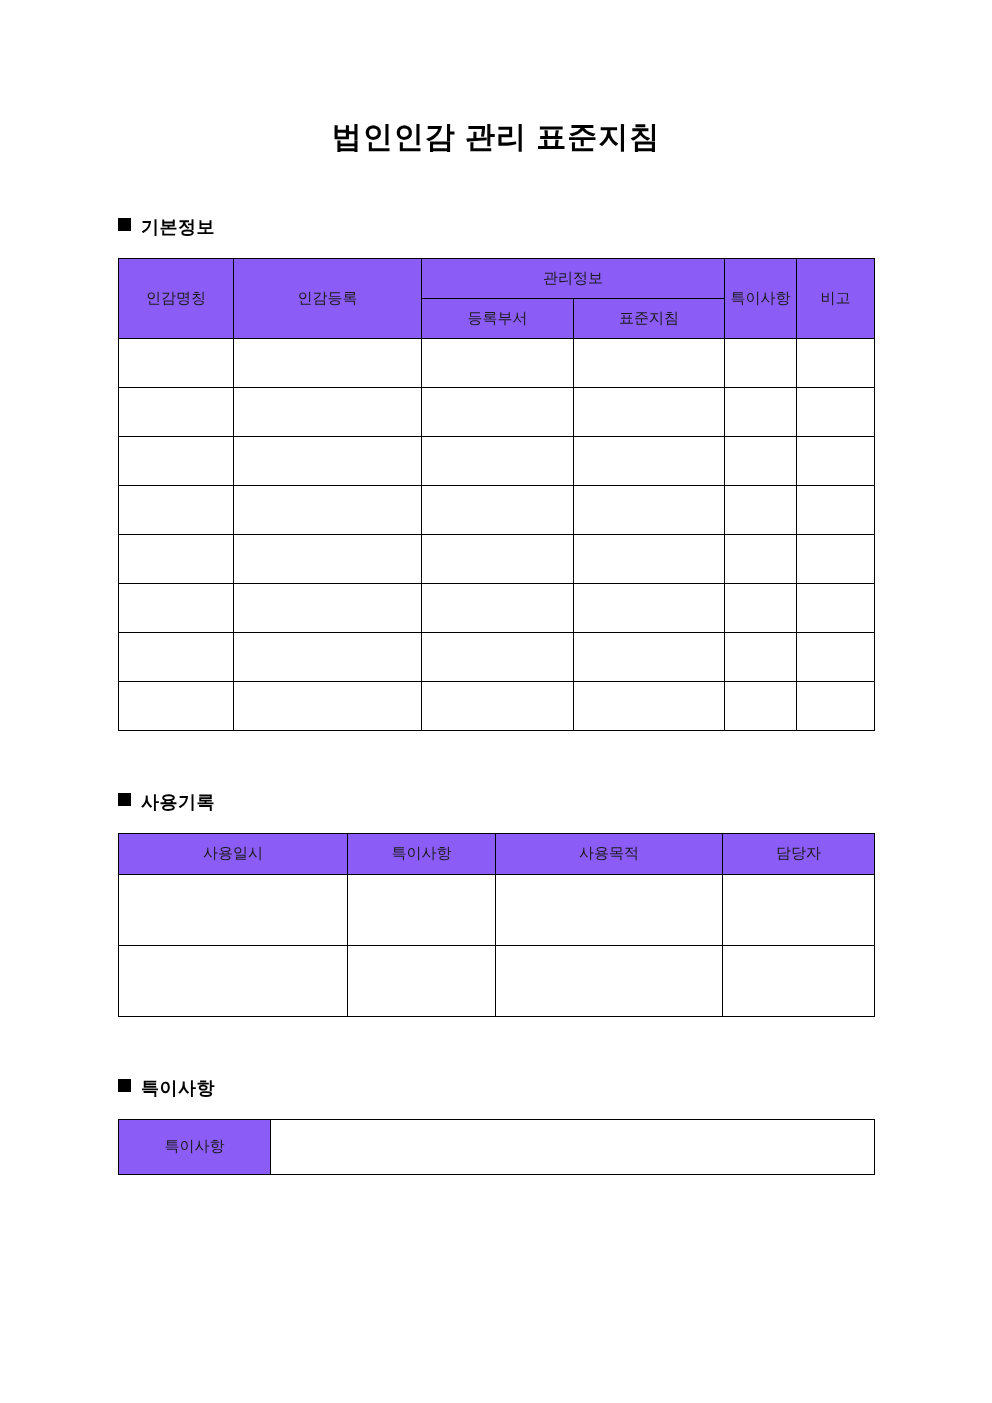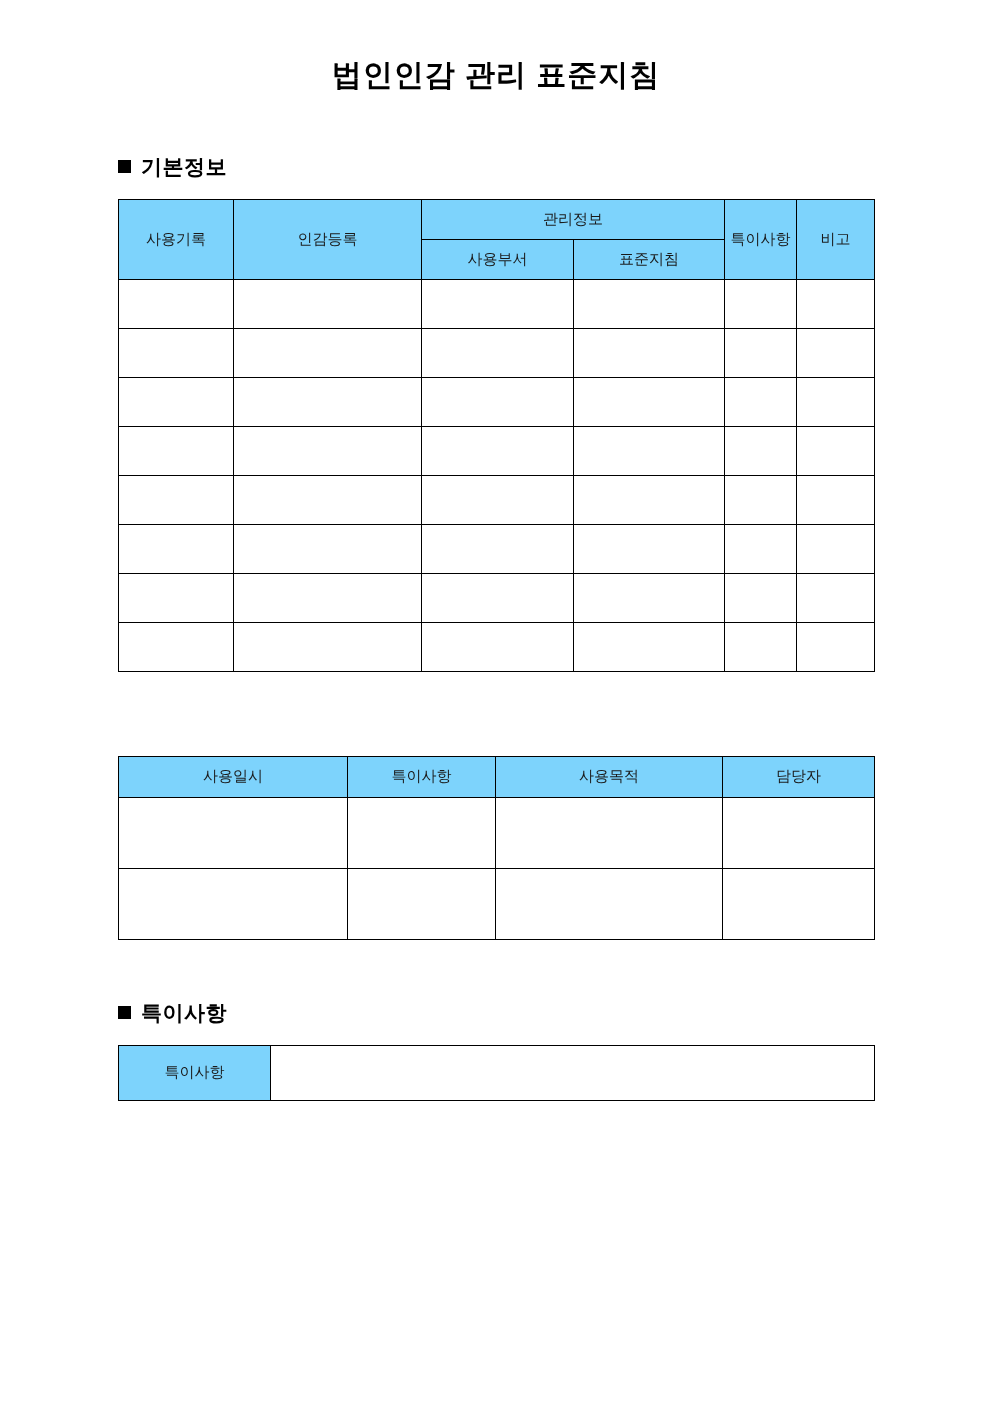--- a/index.html
+++ b/index.html
@@ -24,34 +24,33 @@
     position: relative;
   }
 
   
   .doc-title {
     text-align: center;
     font-size: 30px;
     font-weight: bold;
     letter-spacing: 1px;
     margin: 0;
-    padding-top: 56px;
+    padding-top: 118px;
     line-height: 1.25;
   }
 
   
   .section {
     position: relative;
   }
   .section-heading {
     display: flex;
-    align-items: center;
     gap: 10px;
     margin-left: 118px;
-    font-size: 21px;
+    font-size: 18px;
     font-weight: bold;
     line-height: 1;
   }
   .bullet-square {
     display: inline-block;
     width: 13px;
     height: 13px;
     background: #000000;
     flex: 0 0 auto;
   }
@@ -73,21 +72,21 @@
     padding: 0;
     font-weight: normal;
     font-size: 15px;
     text-align: center;
     vertical-align: middle;
     color: #1a1a1a;
     word-break: keep-all;
   }
   table.form-table th,
   td.head-cell {
-    background: #7dd3fc;
+    background: #8b5cf6;
   }
 
   
   #table-basic-info {
     width: 756px;
   }
   #table-basic-info th.h-main {
     height: 78px;
   }
   #table-basic-info th.h-top {
@@ -151,28 +150,28 @@
       <colgroup>
         <col style="width:115px">
         <col style="width:188px">
         <col style="width:152px">
         <col style="width:151px">
         <col style="width:72px">
         <col style="width:78px">
       </colgroup>
       <thead>
         <tr>
-          <th class="h-main" rowspan="2">사용기록</th>
+          <th class="h-main" rowspan="2">인감명칭</th>
           <th class="h-main" rowspan="2">인감등록</th>
           <th class="h-top" colspan="2">관리정보</th>
           <th class="h-main" rowspan="2">특이사항</th>
           <th class="h-main" rowspan="2">비고</th>
         </tr>
         <tr>
-          <th class="h-sub">사용부서</th>
+          <th class="h-sub">등록부서</th>
           <th class="h-sub">표준지침</th>
         </tr>
       </thead>
       <tbody>
         <tr>
           <td></td>
           <td></td>
           <td></td>
           <td></td>
           <td></td>
@@ -235,20 +234,24 @@
           <td></td>
         </tr>
       </tbody>
     </table>
   </div>
 
   <div class="gap-table-to-s2"></div>
 
   <div class="section">
 
+    <div class="section-heading">
+      <span class="bullet-square" title="■"></span>
+      <span class="section-heading-label">사용기록</span>
+    </div>
 
     <div class="gap-heading-to-table"></div>
 
     <table class="form-table" id="table-usage-log">
       <colgroup>
         <col style="width:229px">
         <col style="width:148px">
         <col style="width:227px">
         <col style="width:152px">
       </colgroup>

